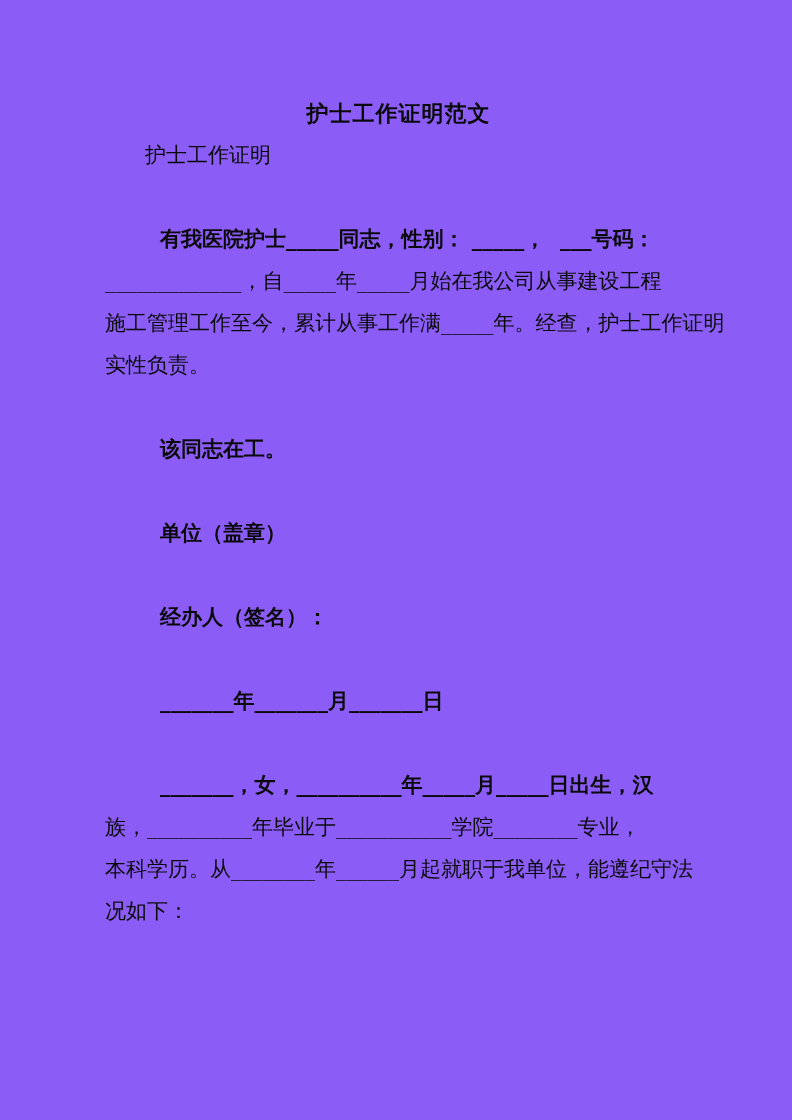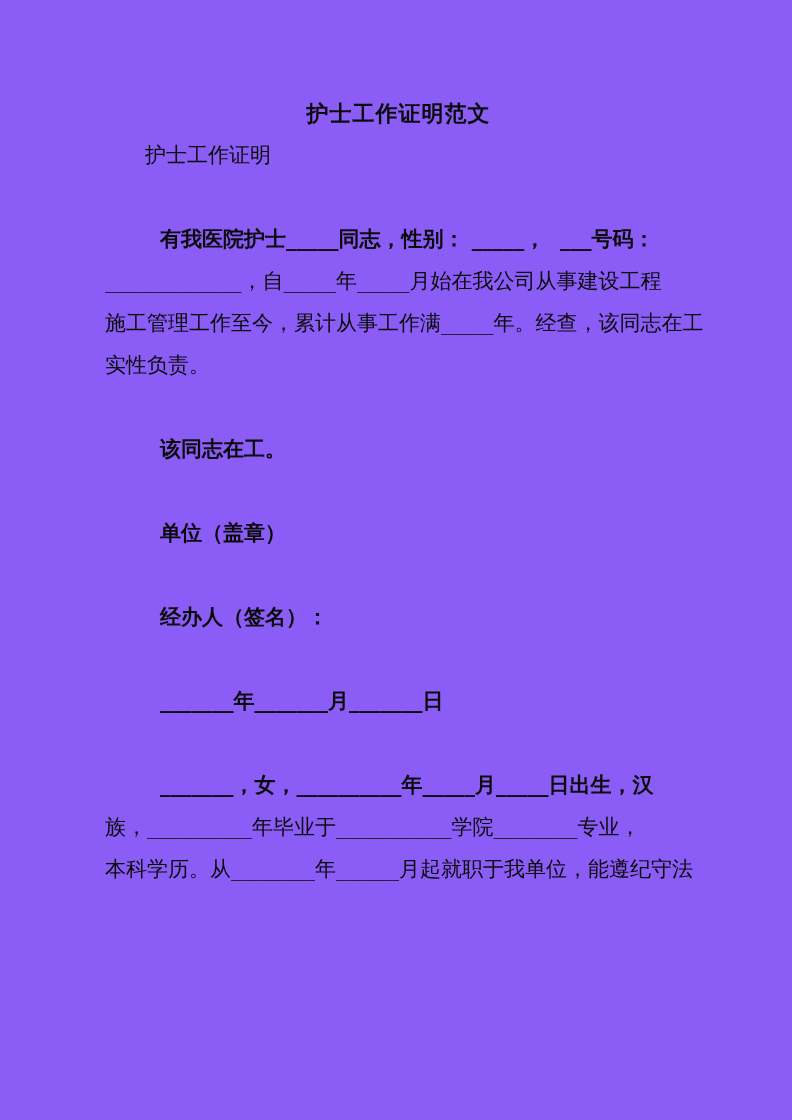--- a/index.html
+++ b/index.html
@@ -53,32 +53,33 @@
 <div class="page">
   <div class="content">
 
     <div class="line title-line">护士工作证明范文</div>
 
     <div class="line subtitle-line">护士工作证明</div>
 
     <div class="paragraph gap">
       <div class="line indent gap">有我医院护士_____同志，性别： _____，  ___号码：</div>
       <div class="line">_____________，自_____年_____月始在我公司从事建设工程</div>
-      <div class="line">施工管理工作至今，累计从事工作满_____年。经查，该同志在工</div>
+      <div class="line">施工管理工作至今，累计从事工作满_____年。经查，护士工作证明</div>
       <div class="line">实性负责。</div>
     </div>
 
     <div class="line indent gap">该同志在工。</div>
 
     <div class="line indent gap">单位（盖章）</div>
 
     <div class="line indent gap">经办人（签名）：</div>
 
     <div class="line indent gap">_______年_______月_______日</div>
 
     <div class="paragraph">
       <div class="line indent gap">_______，女，__________年_____月_____日出生，汉</div>
       <div class="line">族，__________年毕业于___________学院________专业，</div>
       <div class="line">本科学历。从________年______月起就职于我单位，能遵纪守法</div>
+      <div class="line">况如下：</div>
     </div>
 
   </div>
 </div>
 
 </body></html>

